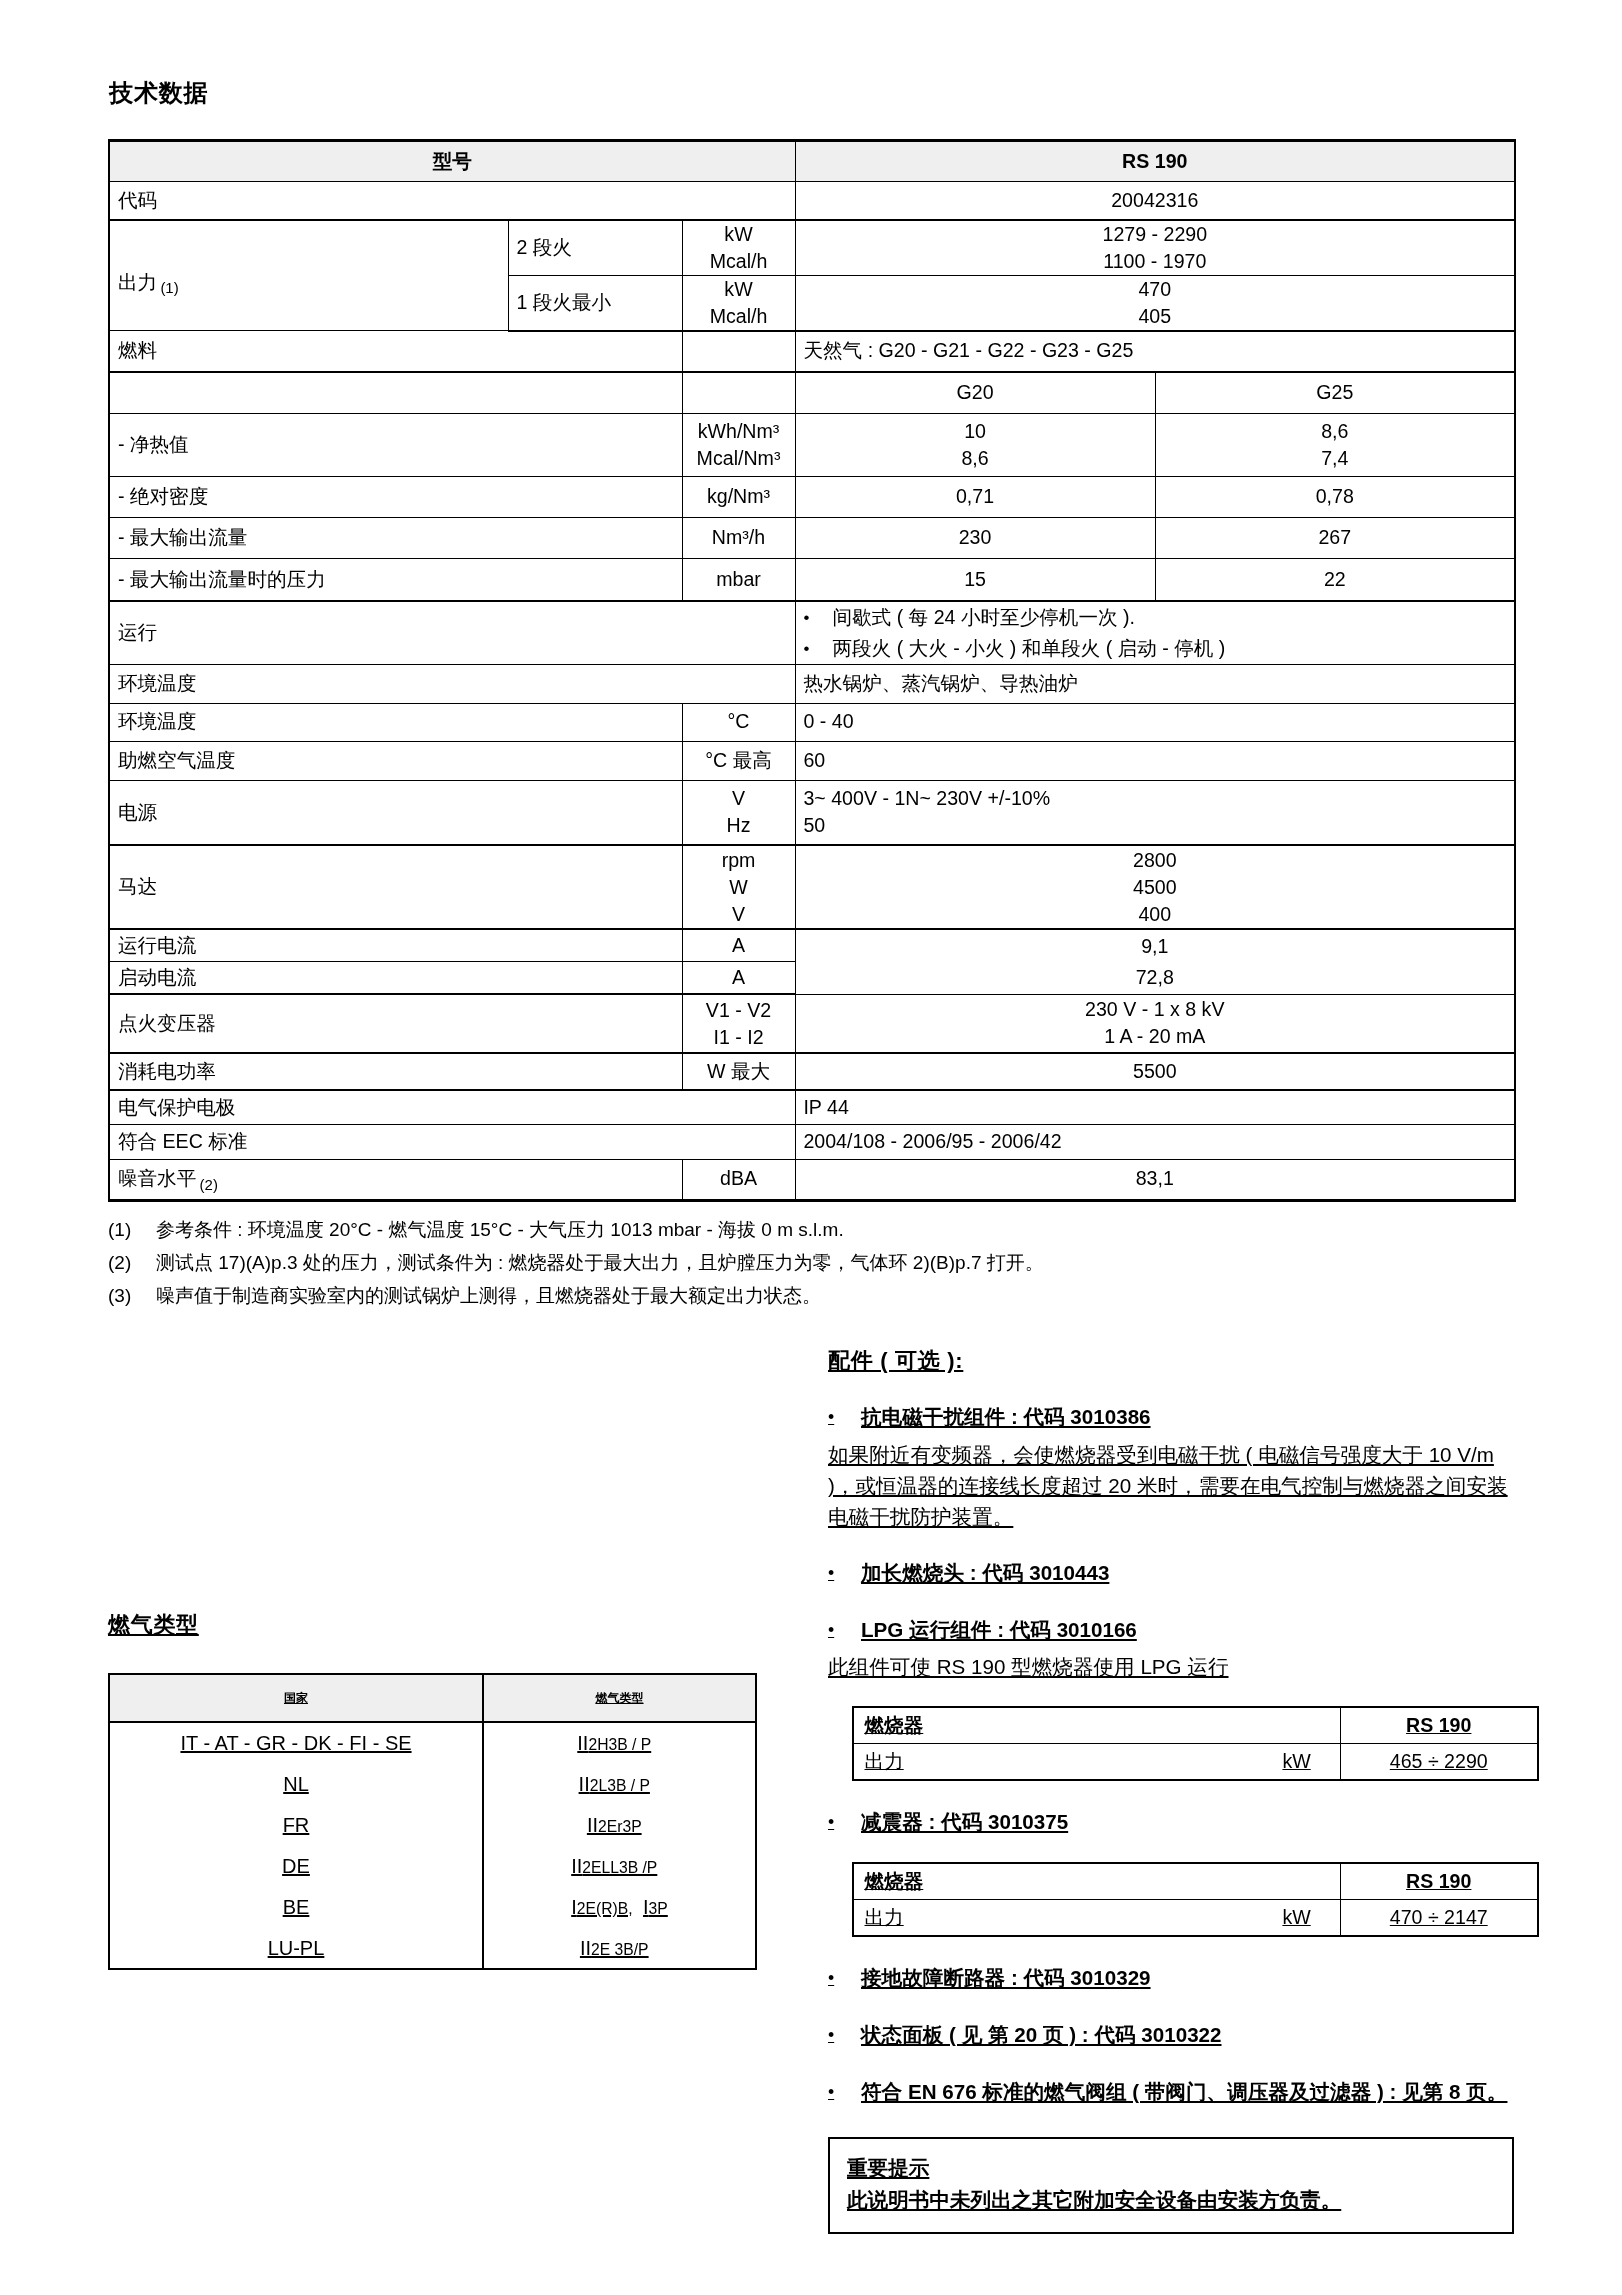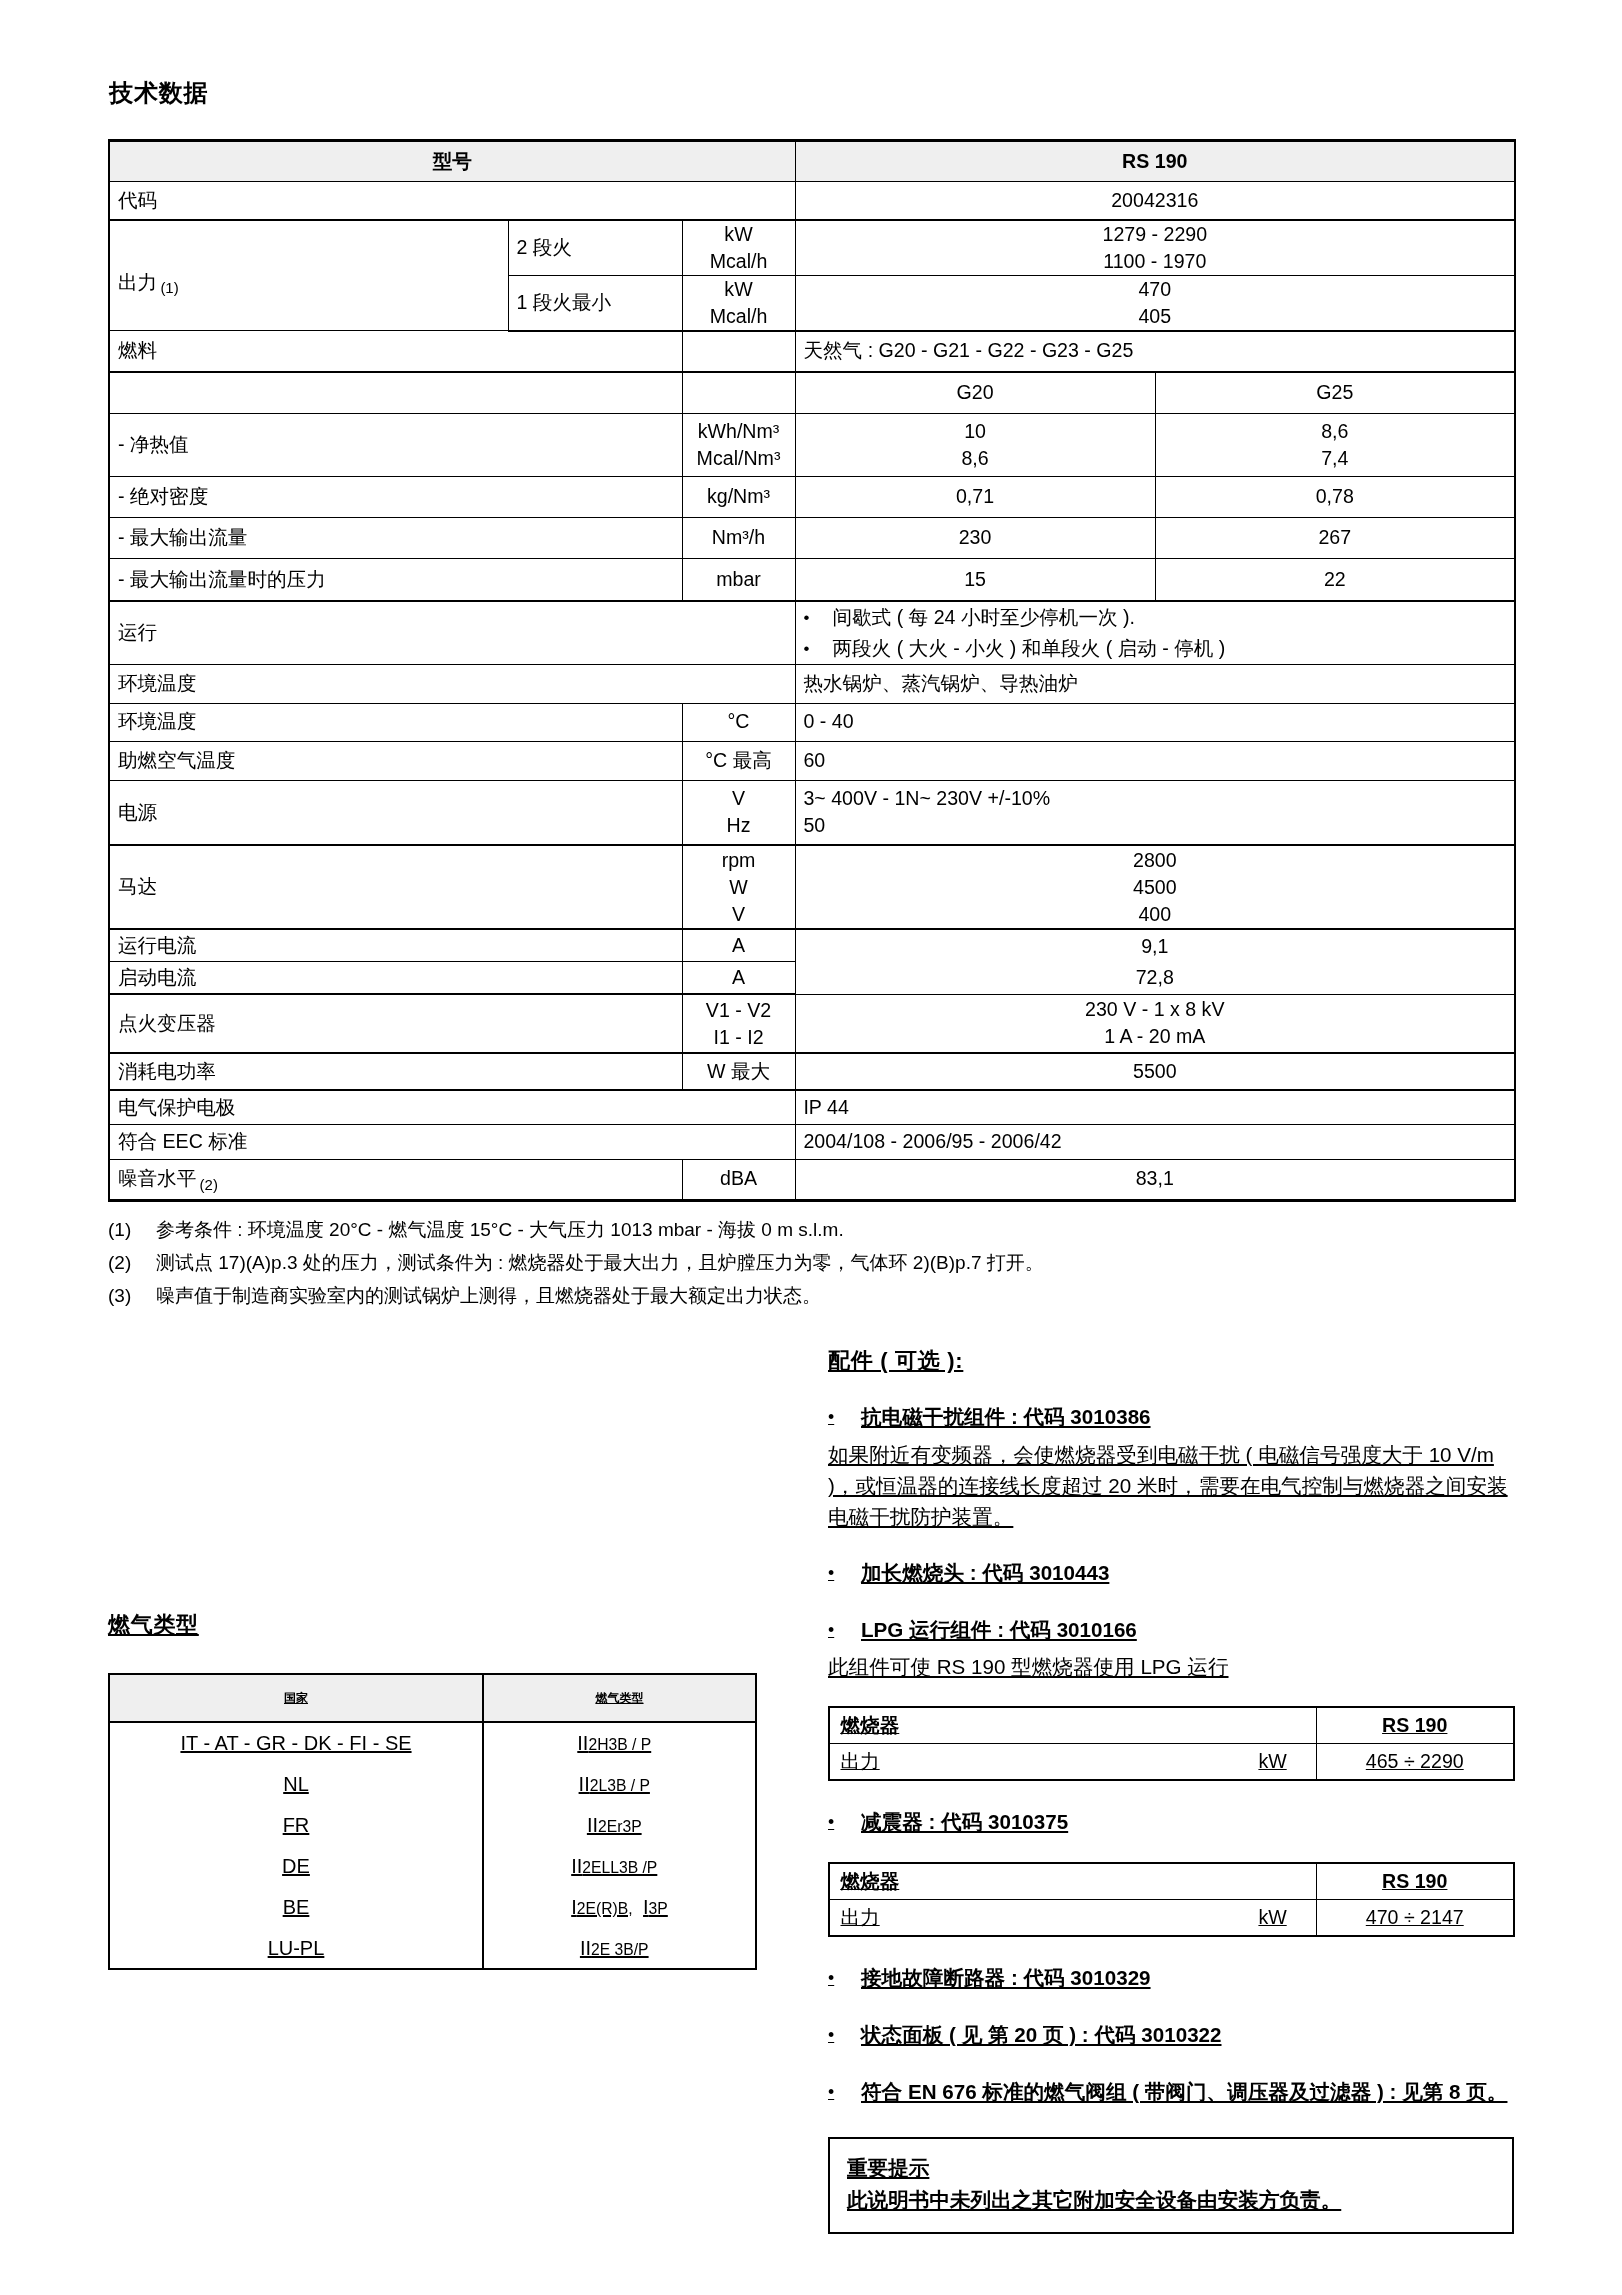--- a/index.html
+++ b/index.html
@@ -51,21 +51,21 @@
   .g2{margin-left:10.5px;}
   .gsub{font-size:15.7px;position:relative;top:0;}
 
   
   .acc-head{margin-bottom:3.9px;}
   .bullet{display:flex;margin-top:26px;font-size:20.6px;font-weight:bold;line-height:1.5;}
   .bullet .dot{width:33px;flex:none;font-size:17.7px;padding-top:2px;font-weight:normal;}
   .bullet .btxt{flex:1;}
   .para{font-size:20.6px;line-height:1.52;margin-top:5.2px;}
   table.acc{border-collapse:collapse;table-layout:fixed;width:684px;margin-top:23.6px;
-            border:2px solid #000;}
+            border:2px solid #000;margin-left:24px;}
   .acc td{border:1.3px solid #000;font-size:19.6px;height:35px;padding:0 10.5px;vertical-align:middle;}
   .acc .hrow td{font-weight:bold;}
   .acc .kv{display:flex;justify-content:space-between;align-items:center;}
   .acc .kvu{padding-right:18.3px;}
   .impbox{border:2.6px solid #000;margin-top:30px;padding:13px 17px 15.7px 17px;
           font-size:20.6px;font-weight:bold;line-height:1.55;}
 </style>
 </head>
 <body>
 

